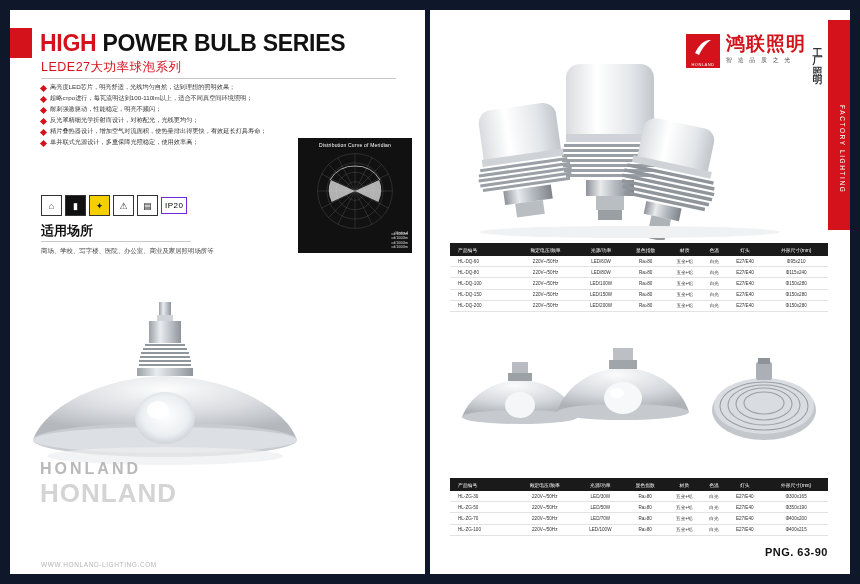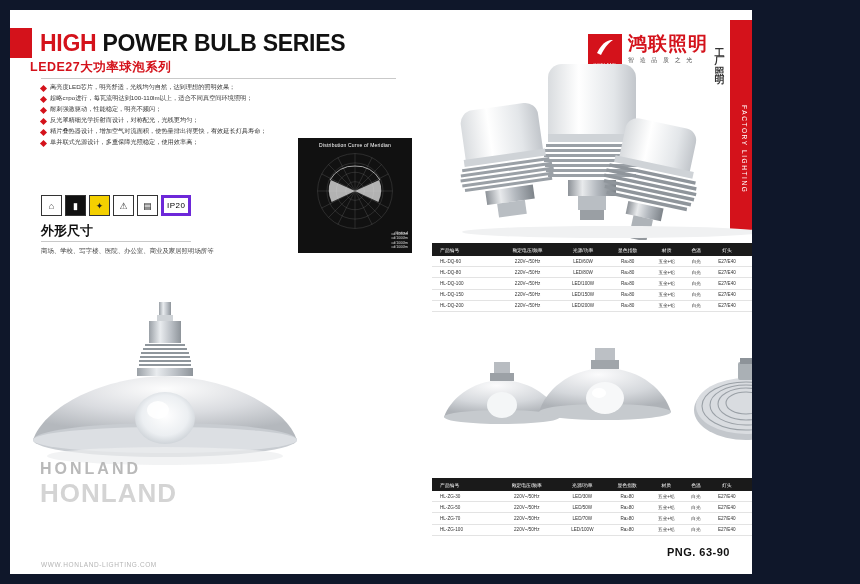--- a/index.html
+++ b/index.html
@@ -1,39 +1,39 @@
 <!DOCTYPE html>
 <html><head>
 <meta charset="utf-8">
 <style>
   html,body{margin:0;padding:0;background:#8a8a8a;}
   body{font-family:"Liberation Sans",sans-serif;}
   #page{position:relative;width:860px;height:584px;overflow:hidden;background:#0f172a;padding-left:44px;}
 
   
   #left{position:absolute;left:10px;top:10px;width:415px;height:564px;background:#ffffff;overflow:hidden;}
-  #right{position:absolute;left:412px;top:10px;width:340px;height:564px;background:#ffffff;overflow:hidden;}
+  #right{position:absolute;left:430px;top:10px;width:420px;height:564px;background:#ffffff;overflow:hidden;}
 
   .redbar{position:absolute;left:0;top:18px;width:22px;height:30px;background:#d4121b;}
   .title-main{position:absolute;left:30px;top:20px;font-size:23px;font-weight:bold;letter-spacing:-.3px;color:#111;white-space:nowrap;}
   .title-main .hl{color:#d4121b;}
-  .title-sub{position:absolute;left:20px;top:49px;font-size:12.5px;font-weight:bold;color:#d4121b;letter-spacing:.5px;}
+  .title-sub{position:absolute;left:31px;top:49px;font-size:12.5px;font-weight:normal;color:#d4121b;letter-spacing:.5px;}
   .title-rule{position:absolute;left:31px;top:68px;width:355px;height:1px;background:#c9c9c9;}
 
   .bullets{position:absolute;left:31px;top:73px;width:250px;}
   .bullet{display:flex;align-items:flex-start;margin-bottom:3px;}
   .bullet .dot{width:5px;height:5px;background:#d4121b;margin:3px 4px 0 0;flex:0 0 auto;transform:rotate(45deg);}
   .bullet span.txt{font-size:6.2px;color:#333;line-height:8px;}
 
   
   .icons{position:absolute;left:31px;top:185px;display:flex;align-items:center;gap:3px;}
   .icobox{width:19px;height:19px;border:1px solid #333;display:flex;align-items:center;justify-content:center;font-size:9px;color:#222;background:#fff;}
   .icobox.black{background:#111;color:#fff;}
   .icobox.yellow{background:#f4d000;}
-  .ip{font-size:8px;border:3px solid #6d28d9;padding:3px 3px;letter-spacing:.5px;}
+  .ip{font-size:8px;border:1px solid #6d28d9;padding:3px 3px;letter-spacing:.5px;}
 
   .sect-title{position:absolute;left:31px;top:212px;font-size:13px;font-weight:bold;color:#111;}
   .sect-rule{position:absolute;left:31px;top:231px;width:150px;height:1px;background:#c9c9c9;}
   .sect-text{position:absolute;left:31px;top:236px;font-size:6.4px;color:#444;width:240px;line-height:9px;}
 
   
   #polar{position:absolute;left:288px;top:128px;width:114px;height:115px;background:#111;}
   #polar .cap{position:absolute;top:4px;left:0;width:100%;text-align:center;color:#fff;font-size:5px;letter-spacing:.2px;}
   #polar .grid{position:absolute;left:18px;top:14px;width:78px;height:78px;}
   #polar .unit{position:absolute;right:4px;bottom:18px;color:#ddd;font-size:4px;text-align:right;line-height:5px;}
@@ -142,21 +142,21 @@
 
     <div class="icons">
       <div class="icobox">⌂</div>
       <div class="icobox black">▮</div>
       <div class="icobox yellow">✦</div>
       <div class="icobox">⚠</div>
       <div class="icobox">▤</div>
       <div class="ip">IP20</div>
     </div>
 
-    <div class="sect-title">外形尺寸</div>
+    <div class="sect-title">适用场所</div>
     <div class="sect-rule"></div>
     <div class="sect-text">商场、学校、写字楼、医院、办公室、商业及家居照明场所等</div>
 
     <svg id="biglamp" viewBox="0 0 290 175">
       <defs>
         <radialGradient id="shade" cx="50%" cy="20%" r="70%">
           <stop offset="0%" stop-color="#fdfdfd"></stop>
             <stop offset="55%" stop-color="#dadce0"></stop>
             <stop offset="100%" stop-color="#b4b8bd"></stop>
         </radialGradient>

